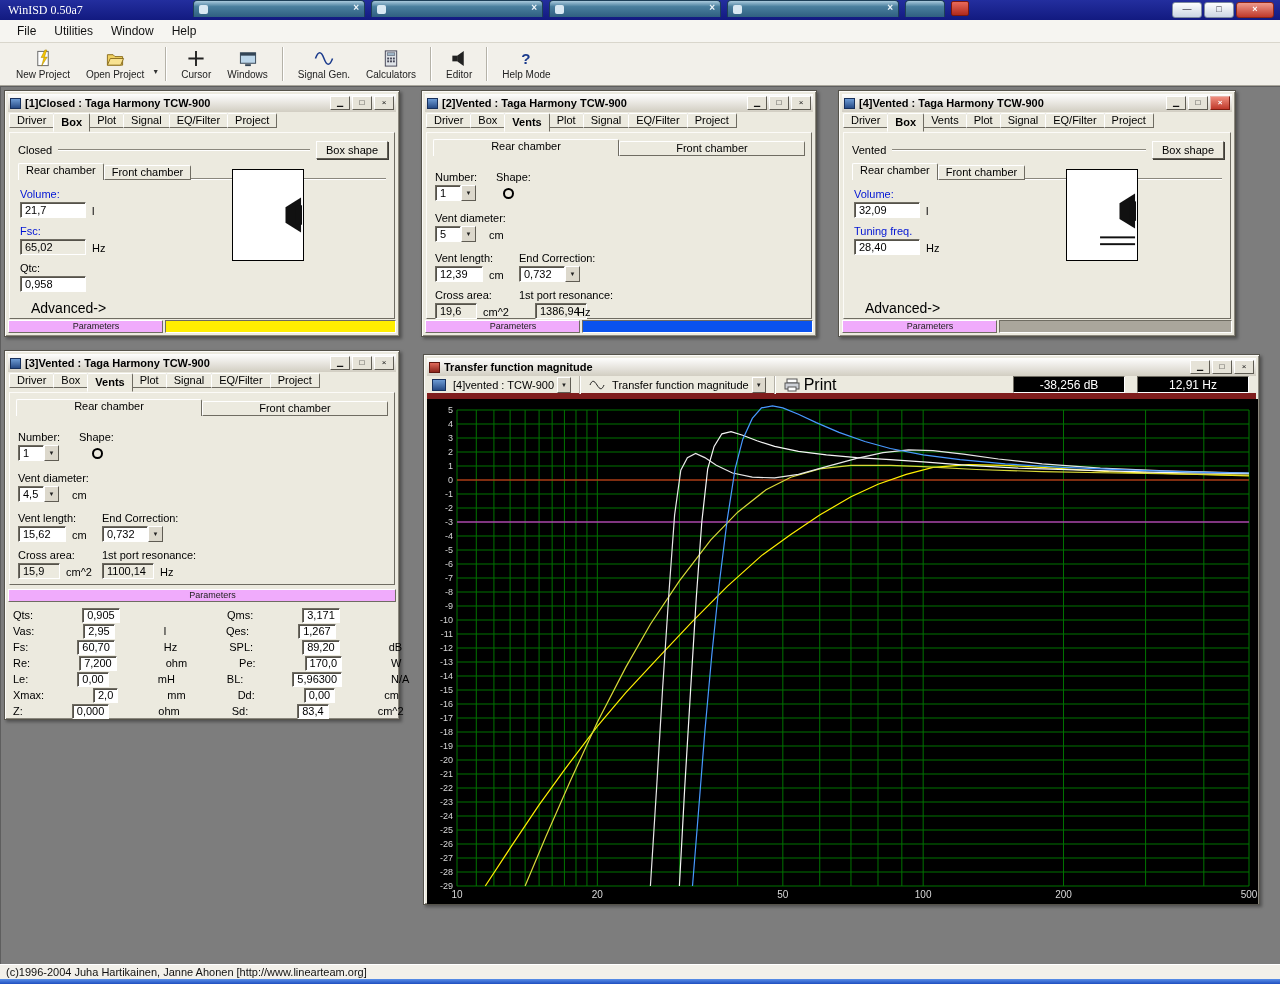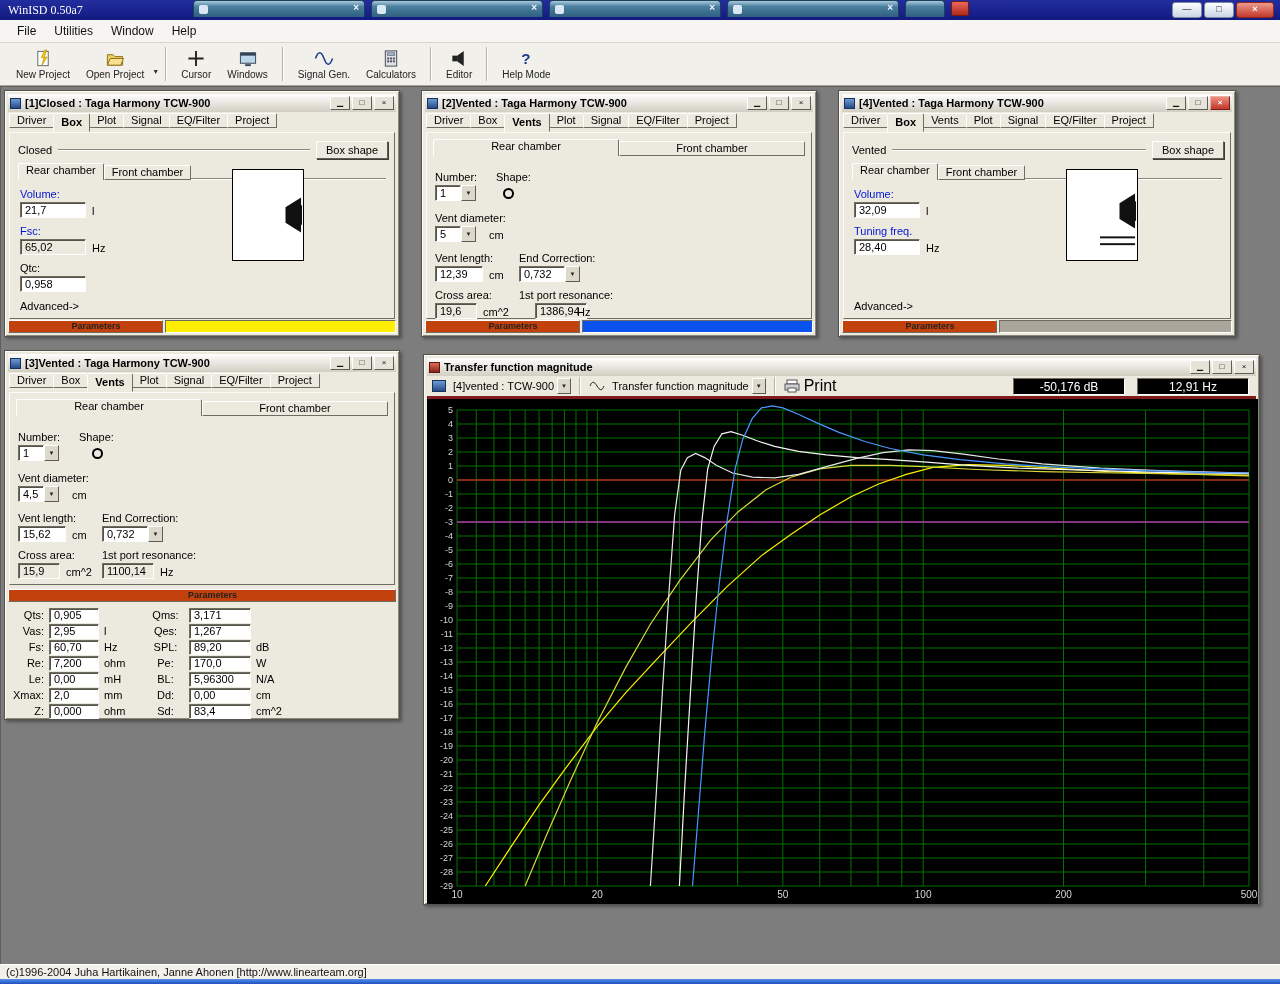--- a/index.html
+++ b/index.html
@@ -51,22 +51,22 @@
 
   .tabstrip { position:absolute; left:4px; top:22px; right:4px; height:19px; display:flex; align-items:flex-start; }
   .tab { height:15px; padding:0 7px; font-size:11px; background:#eceadf; border:1px solid;
     border-color:#fff #6f6c62 #6f6c62 #fff; border-radius:2px 2px 0 0; margin-right:-1px; position:relative; z-index:1; }
   .tab.sel { height:19px; padding-top:2px; font-weight:bold; z-index:3; border-bottom:1px solid #eceadf; }
 
   .wpanel { position:absolute; left:4px; right:4px; top:41px; background:#eceadf; border:1px solid;
     border-color:#fcfbf8 #6f6c62 #6f6c62 #fcfbf8; }
 
   .wbottom { position:absolute; left:3px; right:3px; bottom:3px; height:13px; display:flex; gap:2px; }
-  .phdr { width:155px; height:13px; background:#c2410c; border:1px solid; border-color:#fff #6f6c62 #6f6c62 #fff;
-    font-size:9px; font-weight:bold; text-align:center; line-height:11px; color:#222;padding-left:21px; }
+  .phdr { width:155px; height:13px; background:#f0abfc; border:1px solid; border-color:#fff #6f6c62 #6f6c62 #fff;
+    font-size:9px; font-weight:normal; text-align:center; line-height:11px; color:#222;padding-left:21px; }
   .phdr.full { position:absolute; left:3px; right:3px; height:13px; width:auto; }
   .sbar { flex:1; height:13px; border:1px solid; border-color:#6f6c62 #fff #fff #6f6c62; }
 
   .ghead { position:absolute; left:8px; right:6px; display:flex; align-items:center; gap:6px; }
   .glabel { font-size:11px; }
   .groove { flex:1; height:2px; border-top:1px solid #8a877d; border-bottom:1px solid #fff; }
   .btn { font-size:11px; height:18px; padding:0 9px; background:#eceadf; border:1px solid;
     border-color:#fff #5f5c53 #5f5c53 #fff; color:#000; box-shadow:1px 1px 0 #3f3d37; }
 
   .chamtabs { position:absolute; display:flex; align-items:flex-end; }
@@ -80,36 +80,36 @@
   .lb.blue { color:#0014d4; }
   .fd { position:absolute; height:16px; background:#fff; border:1px solid; border-color:#6f6c62 #fff #fff #6f6c62;
     box-shadow:inset 1px 1px 0 #55524a; font-size:11px; padding:1px 4px; white-space:nowrap; }
   .fd.ro { background:#eceadf; }
   .un { position:absolute; font-size:11px; }
   .combo { position:absolute; display:flex; height:16px; }
   .cfd { background:#fff; border:1px solid; border-color:#6f6c62 #fff #fff #6f6c62;
     box-shadow:inset 1px 1px 0 #55524a; font-size:11px; padding:1px 4px; }
   .cbtn { width:15px; background:#dcd8cc; border:1px solid; border-color:#fff #5f5c53 #5f5c53 #fff;
     font-size:6px; text-align:center; line-height:14px; color:#222; }
-  .flat { position:absolute; font-size:11px; color:#000; background:none; border:none; }
+  .flat { position:absolute; font-size:14px; color:#000; background:none; border:none;margin-left:11px; }
   .circle { position:absolute; width:11px; height:11px; border:2px solid #000; border-radius:50%; }
   .boxprev { position:absolute; background:#fff; border:1px solid #000; }
 
   .pgrid { position:absolute; left:8px; right:4px; }
-  .prow { display:flex; align-items:center; height:16px; }
+  .prow { display:flex; align-items:center; height:16px;gap:44px; }
   .plab { width:36px; text-align:right; padding-right:5px; font-size:11px; }
   .plab2 { width:42px; text-align:center; padding-right:5px; font-size:11px; margin-left:8px; }
   .pfield { height:15px; background:#fff; border:1px solid; border-color:#6f6c62 #fff #fff #6f6c62;
     box-shadow:inset 1px 1px 0 #55524a; font-size:11px; padding:0 4px; white-space:nowrap; }
   .pfd1 { width:50px; } .pfd2 { width:62px; }
   .pun { width:40px; padding-left:5px; font-size:11px; }
 
   
   .ptoolbar { position:absolute; left:3px; right:3px; top:21px; height:23px; background:#eceadf;
-    border-bottom:3px solid #7f1d1d; display:flex; align-items:center; padding:0 5px; gap:4px; }
+    border-bottom:6px solid #7f1d1d; display:flex; align-items:center; padding:0 5px; gap:4px; }
   .picon { width:14px; height:12px; background:linear-gradient(#6d9bd4,#274b86); border:1px solid #17305c; flex:none; }
   .pctext { font-size:11px; padding:0 3px; white-space:nowrap; }
   .pcarrow { width:14px; height:16px; background:#dcd8cc; border:1px solid; border-color:#fff #5f5c53 #5f5c53 #fff;
     font-size:6px; line-height:14px; text-align:center; color:#222; }
   .pcombo { display:flex; align-items:center; }
   .psep { width:2px; height:18px; border-left:1px solid #b5b2a8; border-right:1px solid #fff; margin:0 4px; }
   .plabel { font-size:16px; }
   .readout { min-width:112px; height:17px; background:#000; color:#fff; font-size:12px; text-align:center;
     line-height:16px; border:1px solid; border-color:#6f6c62 #fff #fff #6f6c62; padding:0 6px; }
   .r1 { margin-left:auto; } .r2 { margin-left:8px; margin-right:2px; }
@@ -530,21 +530,21 @@
           <span class="pctext">Transfer function magnitude</span>
           <span class="pcarrow">▼</span>
         </span>
         <span class="psep"></span>
         <svg width="16" height="14" viewBox="0 0 16 14">
             <rect x="3" y="1" width="10" height="4" fill="#fff" stroke="#555"></rect>
             <rect x="1" y="5" width="14" height="6" fill="#cfd2d8" stroke="#555"></rect>
             <rect x="4" y="9" width="8" height="4" fill="#fff" stroke="#555"></rect>
           </svg>
         <span class="plabel">Print</span>
-        <span class="readout r1">-50,176 dB</span>
+        <span class="readout r1">-38,256 dB</span>
         <span class="readout r2">12,91 Hz</span>
       </div>
       <div class="plotarea">
         <svg id="chart" width="831" height="505">
             <rect x="0" y="0" width="831" height="505" fill="#000000"></rect>
             <line x1="30" y1="487" x2="822" y2="487" stroke="#007400" stroke-width="1"></line>
             <text x="26" y="490" fill="#d8d8d8" font-size="9" text-anchor="end">-29</text>
             <line x1="30" y1="473" x2="822" y2="473" stroke="#007400" stroke-width="1"></line>
             <text x="26" y="476" fill="#d8d8d8" font-size="9" text-anchor="end">-28</text>
             <line x1="30" y1="459" x2="822" y2="459" stroke="#007400" stroke-width="1"></line>

